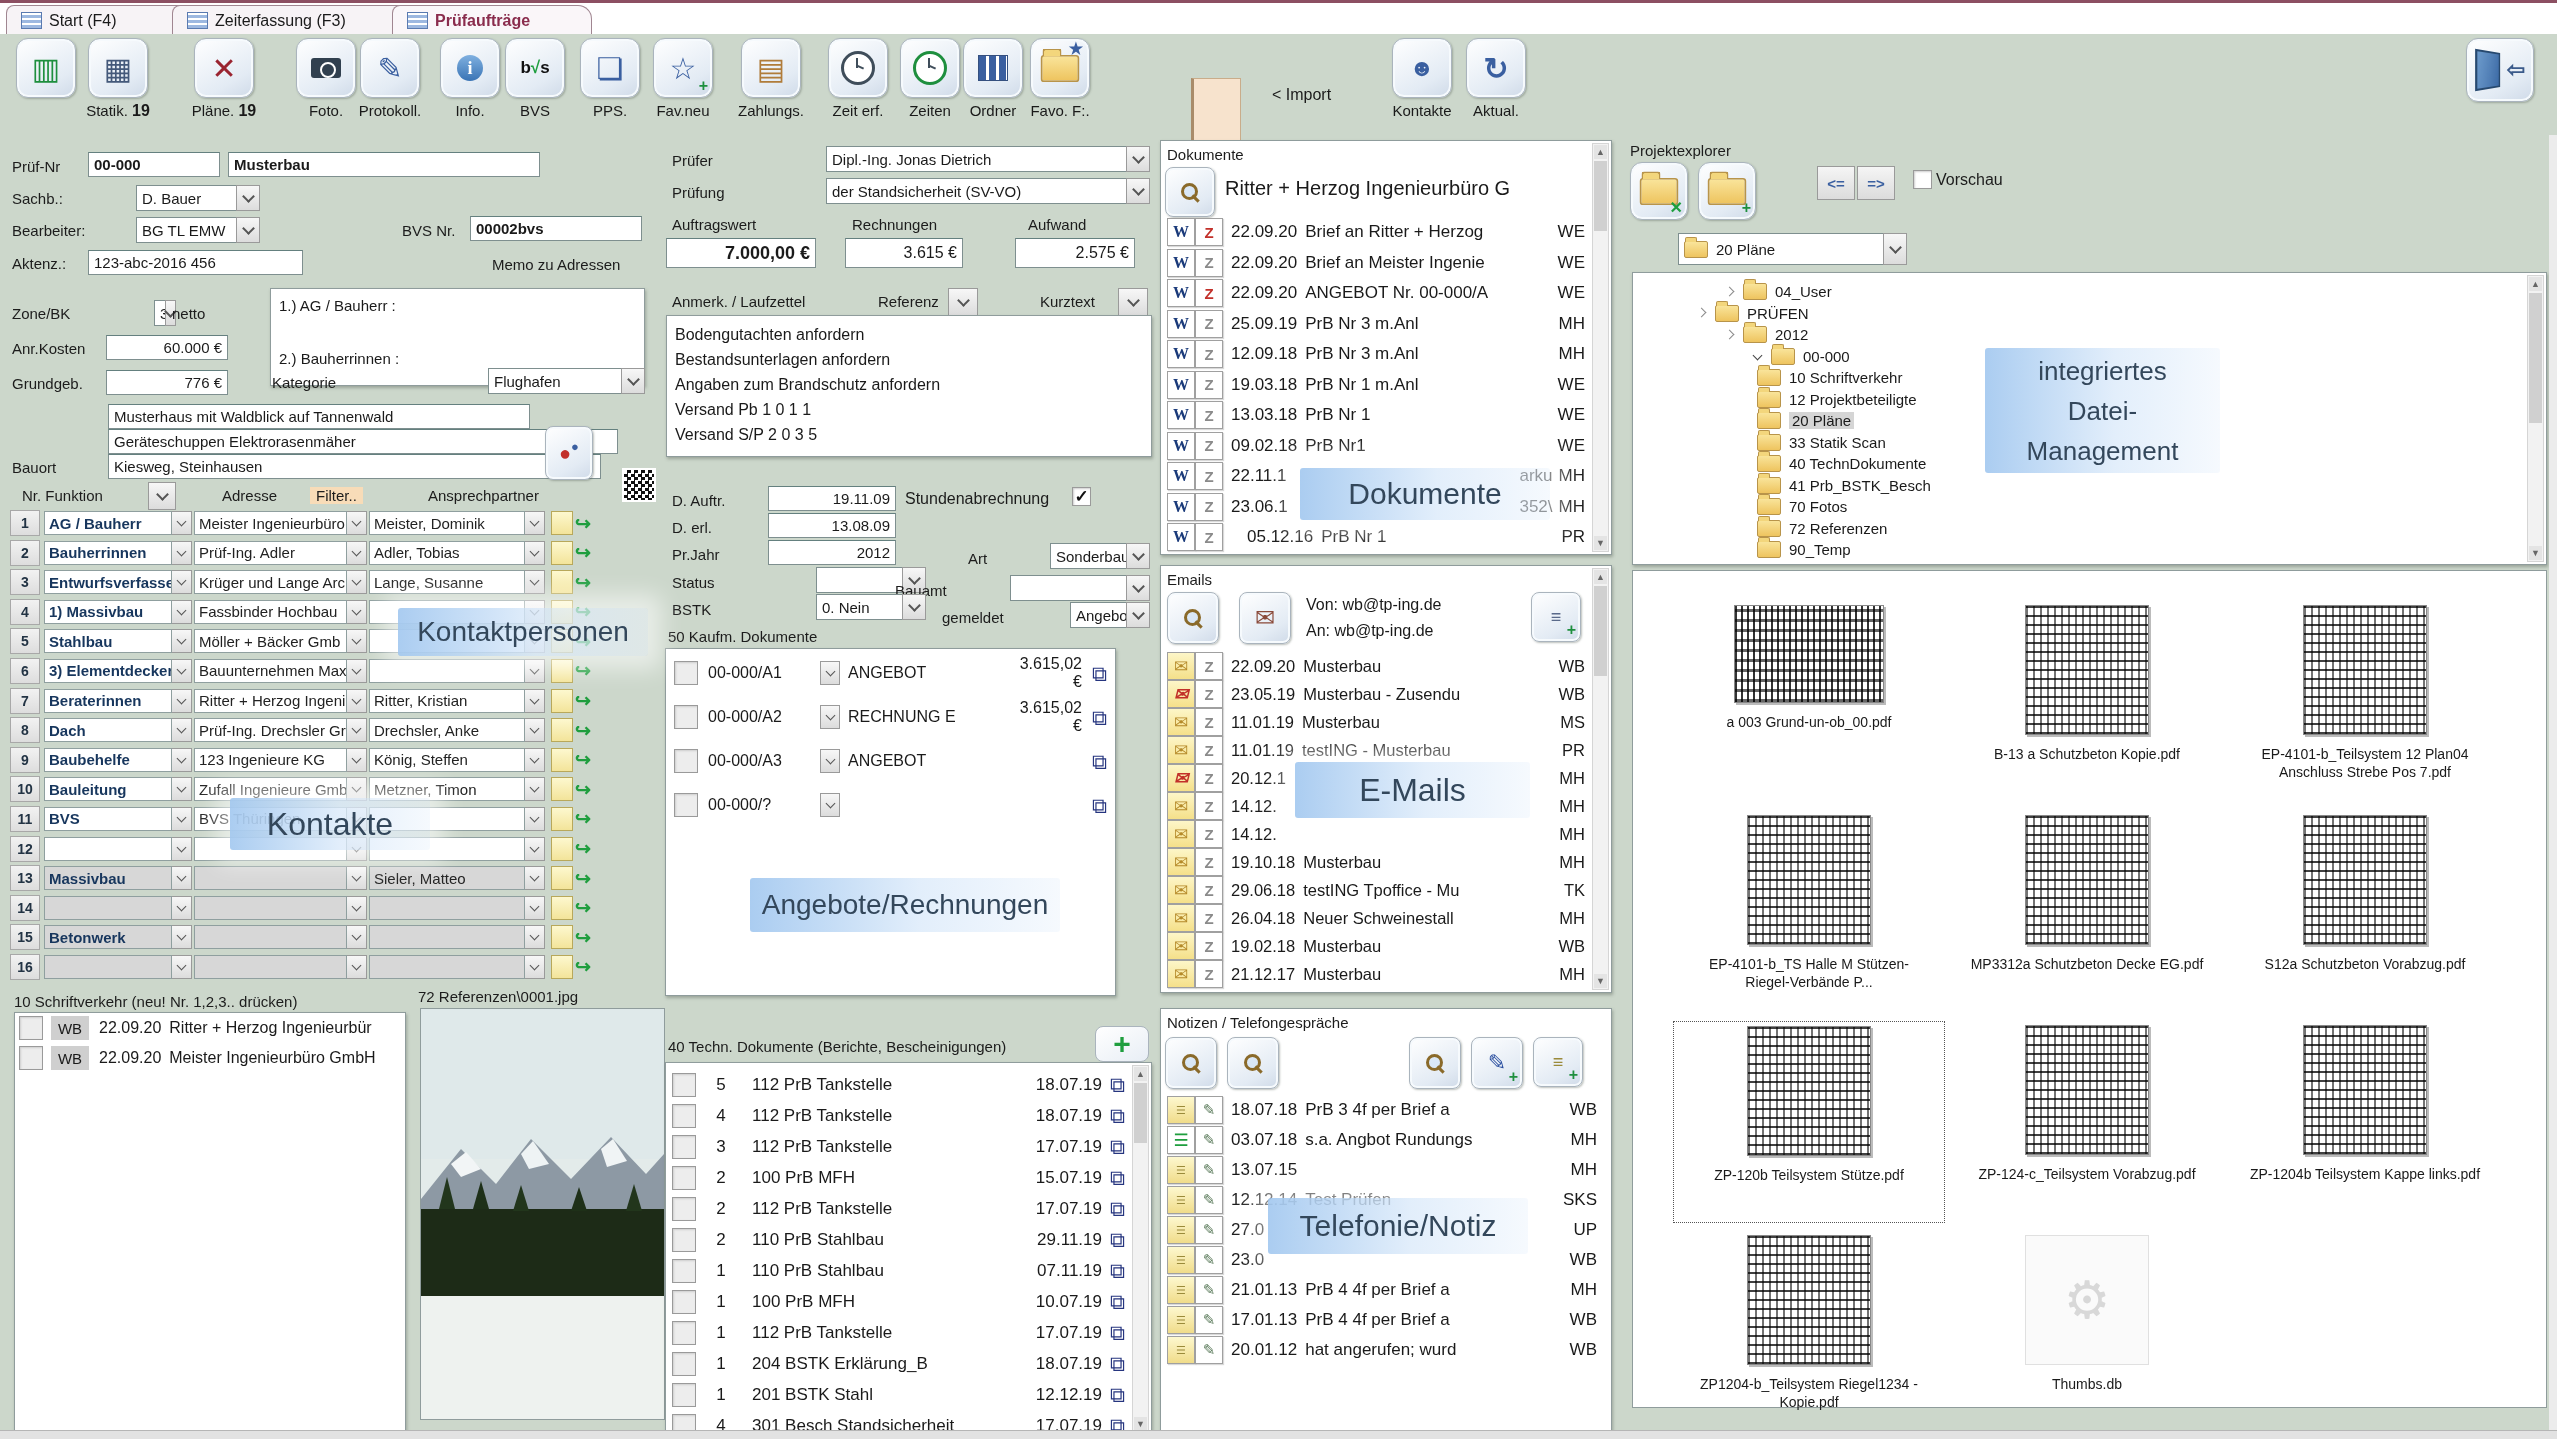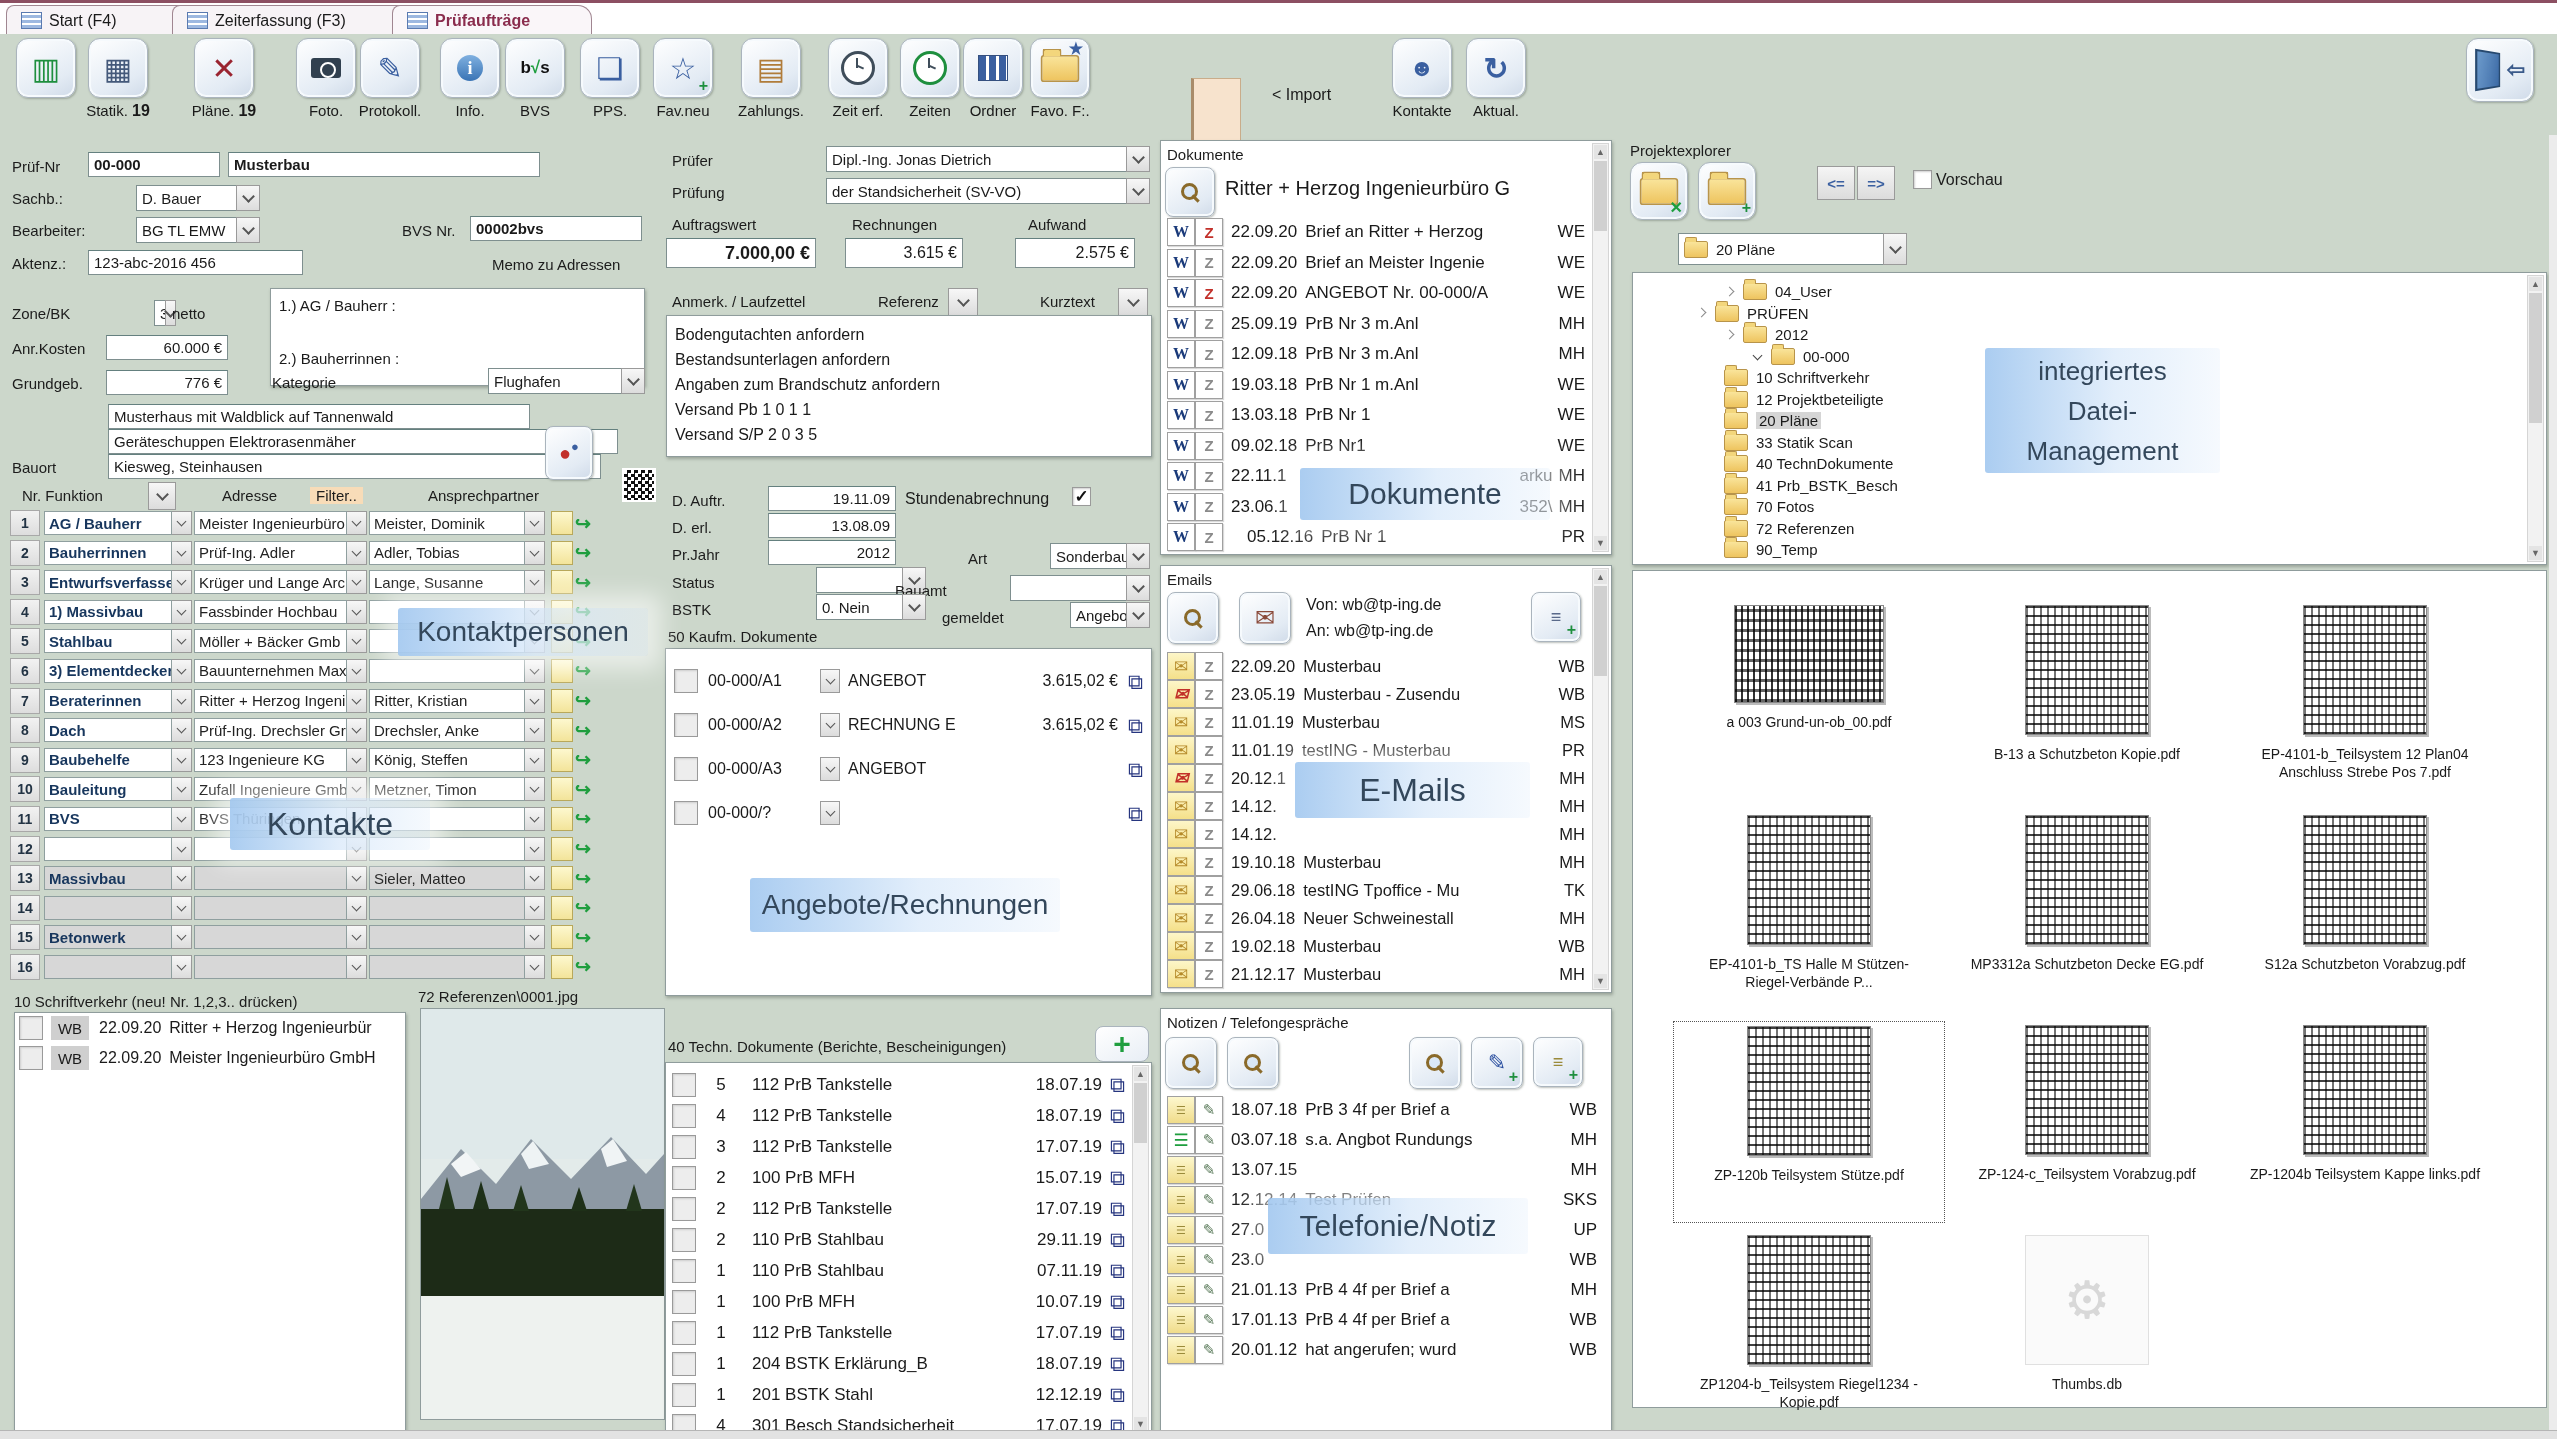--- a/index.html
+++ b/index.html
@@ -108,21 +108,21 @@
   .icpencil{color:#5a7a5a;font-size:15px;}
   
   .trow{display:flex;align-items:center;height:21.5px;font-size:15px;}
   .exp{width:12px;height:12px;position:relative;flex:none;margin-right:6px;}
   .exp::before{content:"";position:absolute;left:3px;top:2px;width:6px;height:6px;
         border-right:1.6px solid #8a8a8a;border-bottom:1.6px solid #8a8a8a;transform:rotate(-45deg);}
   .trow.open .exp::before{transform:rotate(45deg);border-color:#444;}
   .trow.leaf .exp::before{display:none;}
   .tfold{margin:0 8px 0 2px;flex:none;}
   .tsel{background:#d5d5d5;padding:0 3px;}
-  .l1{padding-left:62px;}.l2{padding-left:90px;}.l3{padding-left:118px;}.l4{padding-left:71px;}
+  .l1{padding-left:62px;}.l2{padding-left:90px;}.l3{padding-left:118px;}.l4{padding-left:104px;}
   
   .files{position:absolute;left:1632px;top:570px;width:915px;height:838px;background:#fff;
          border:1px solid #8f9c9c;display:flex;flex-wrap:wrap;align-content:flex-start;padding:30px 0 0 40px;box-sizing:border-box;}
   .fcell{width:272px;height:202px;display:flex;flex-direction:column;align-items:center;margin:0 6px 8px 0;padding-top:4px;box-sizing:border-box;}
   .fcell.sel{border:1px dotted #555;}
   .thumb{width:122px;height:128px;background:
       repeating-linear-gradient(0deg,rgba(0,0,0,.75) 0 2px,transparent 2px 9px),
       repeating-linear-gradient(90deg,rgba(0,0,0,.55) 0 2px,transparent 2px 7px),
       linear-gradient(#fff,#fff);border:1px solid #888;box-shadow:2px 2px 0 #bbb;}
   .thumb-land{width:148px;height:96px;background:
@@ -614,21 +614,21 @@
   <span class="cval">0. Nein</span>
     <span class="cbtn"></span>
 </div>
 <div class="lbl" style="left:942px;top:609px;">gemeldet</div>
 <div class="cmb" style="left:1022px;top:602px;width:128px;">
   <span class="cval">Angebot</span>
     <span class="cbtn"></span>
 </div>
 
 <div class="ptitle" style="left:668px;top:628px;">50 Kaufm. Dokumente</div>
-<div class="panel" style="left:665px;top:648px;width:487px;height:348px;padding-top:10px;">
+<div class="panel" style="left:665px;top:648px;width:451px;height:348px;padding-top:2px;">
   <div class="krow">
       <span class="cb"></span>
       <span style="width:112px;margin-left:10px;">00-000/A1</span>
       <span class="ccb" style="border-left:1px solid #9a9a9a;height:24px;"></span>
       <span style="width:168px;margin-left:6px;">ANGEBOT</span>
       <span style="flex:1;text-align:right;margin-right:10px;">3.615,02 €</span>
       <span class="copyic">⧉</span>
     </div>
     <div class="krow">
       <span class="cb"></span>

